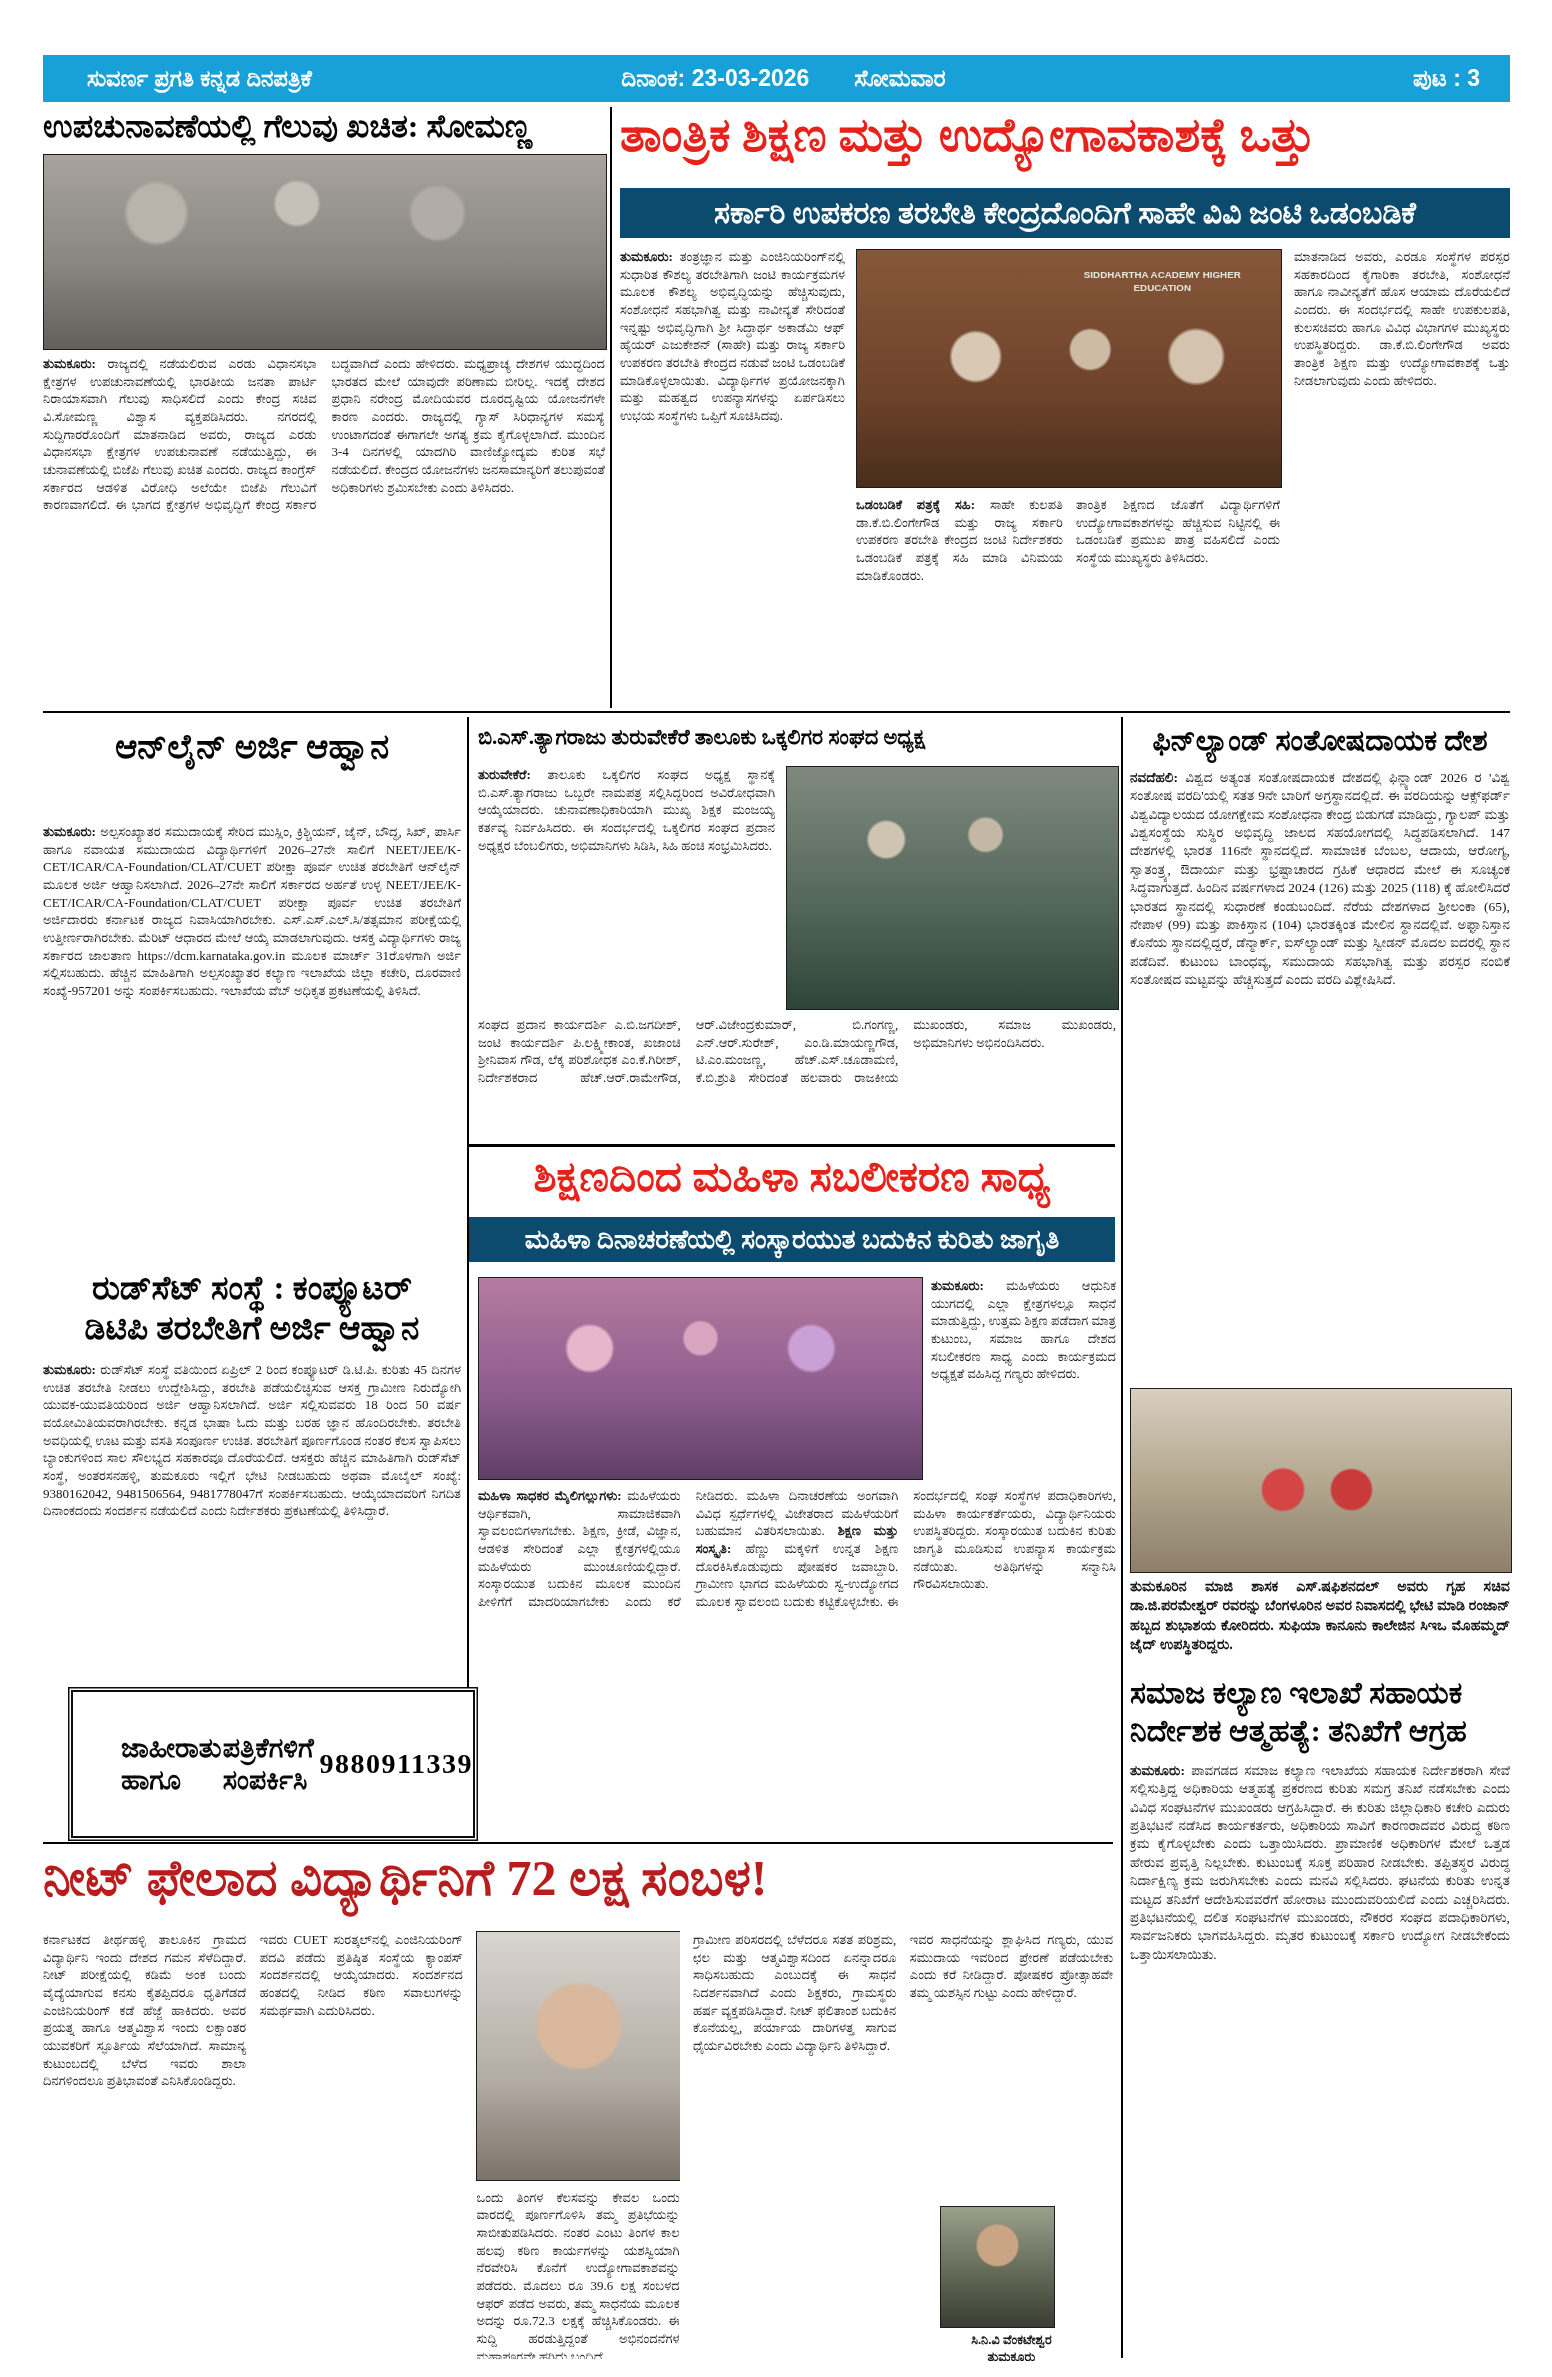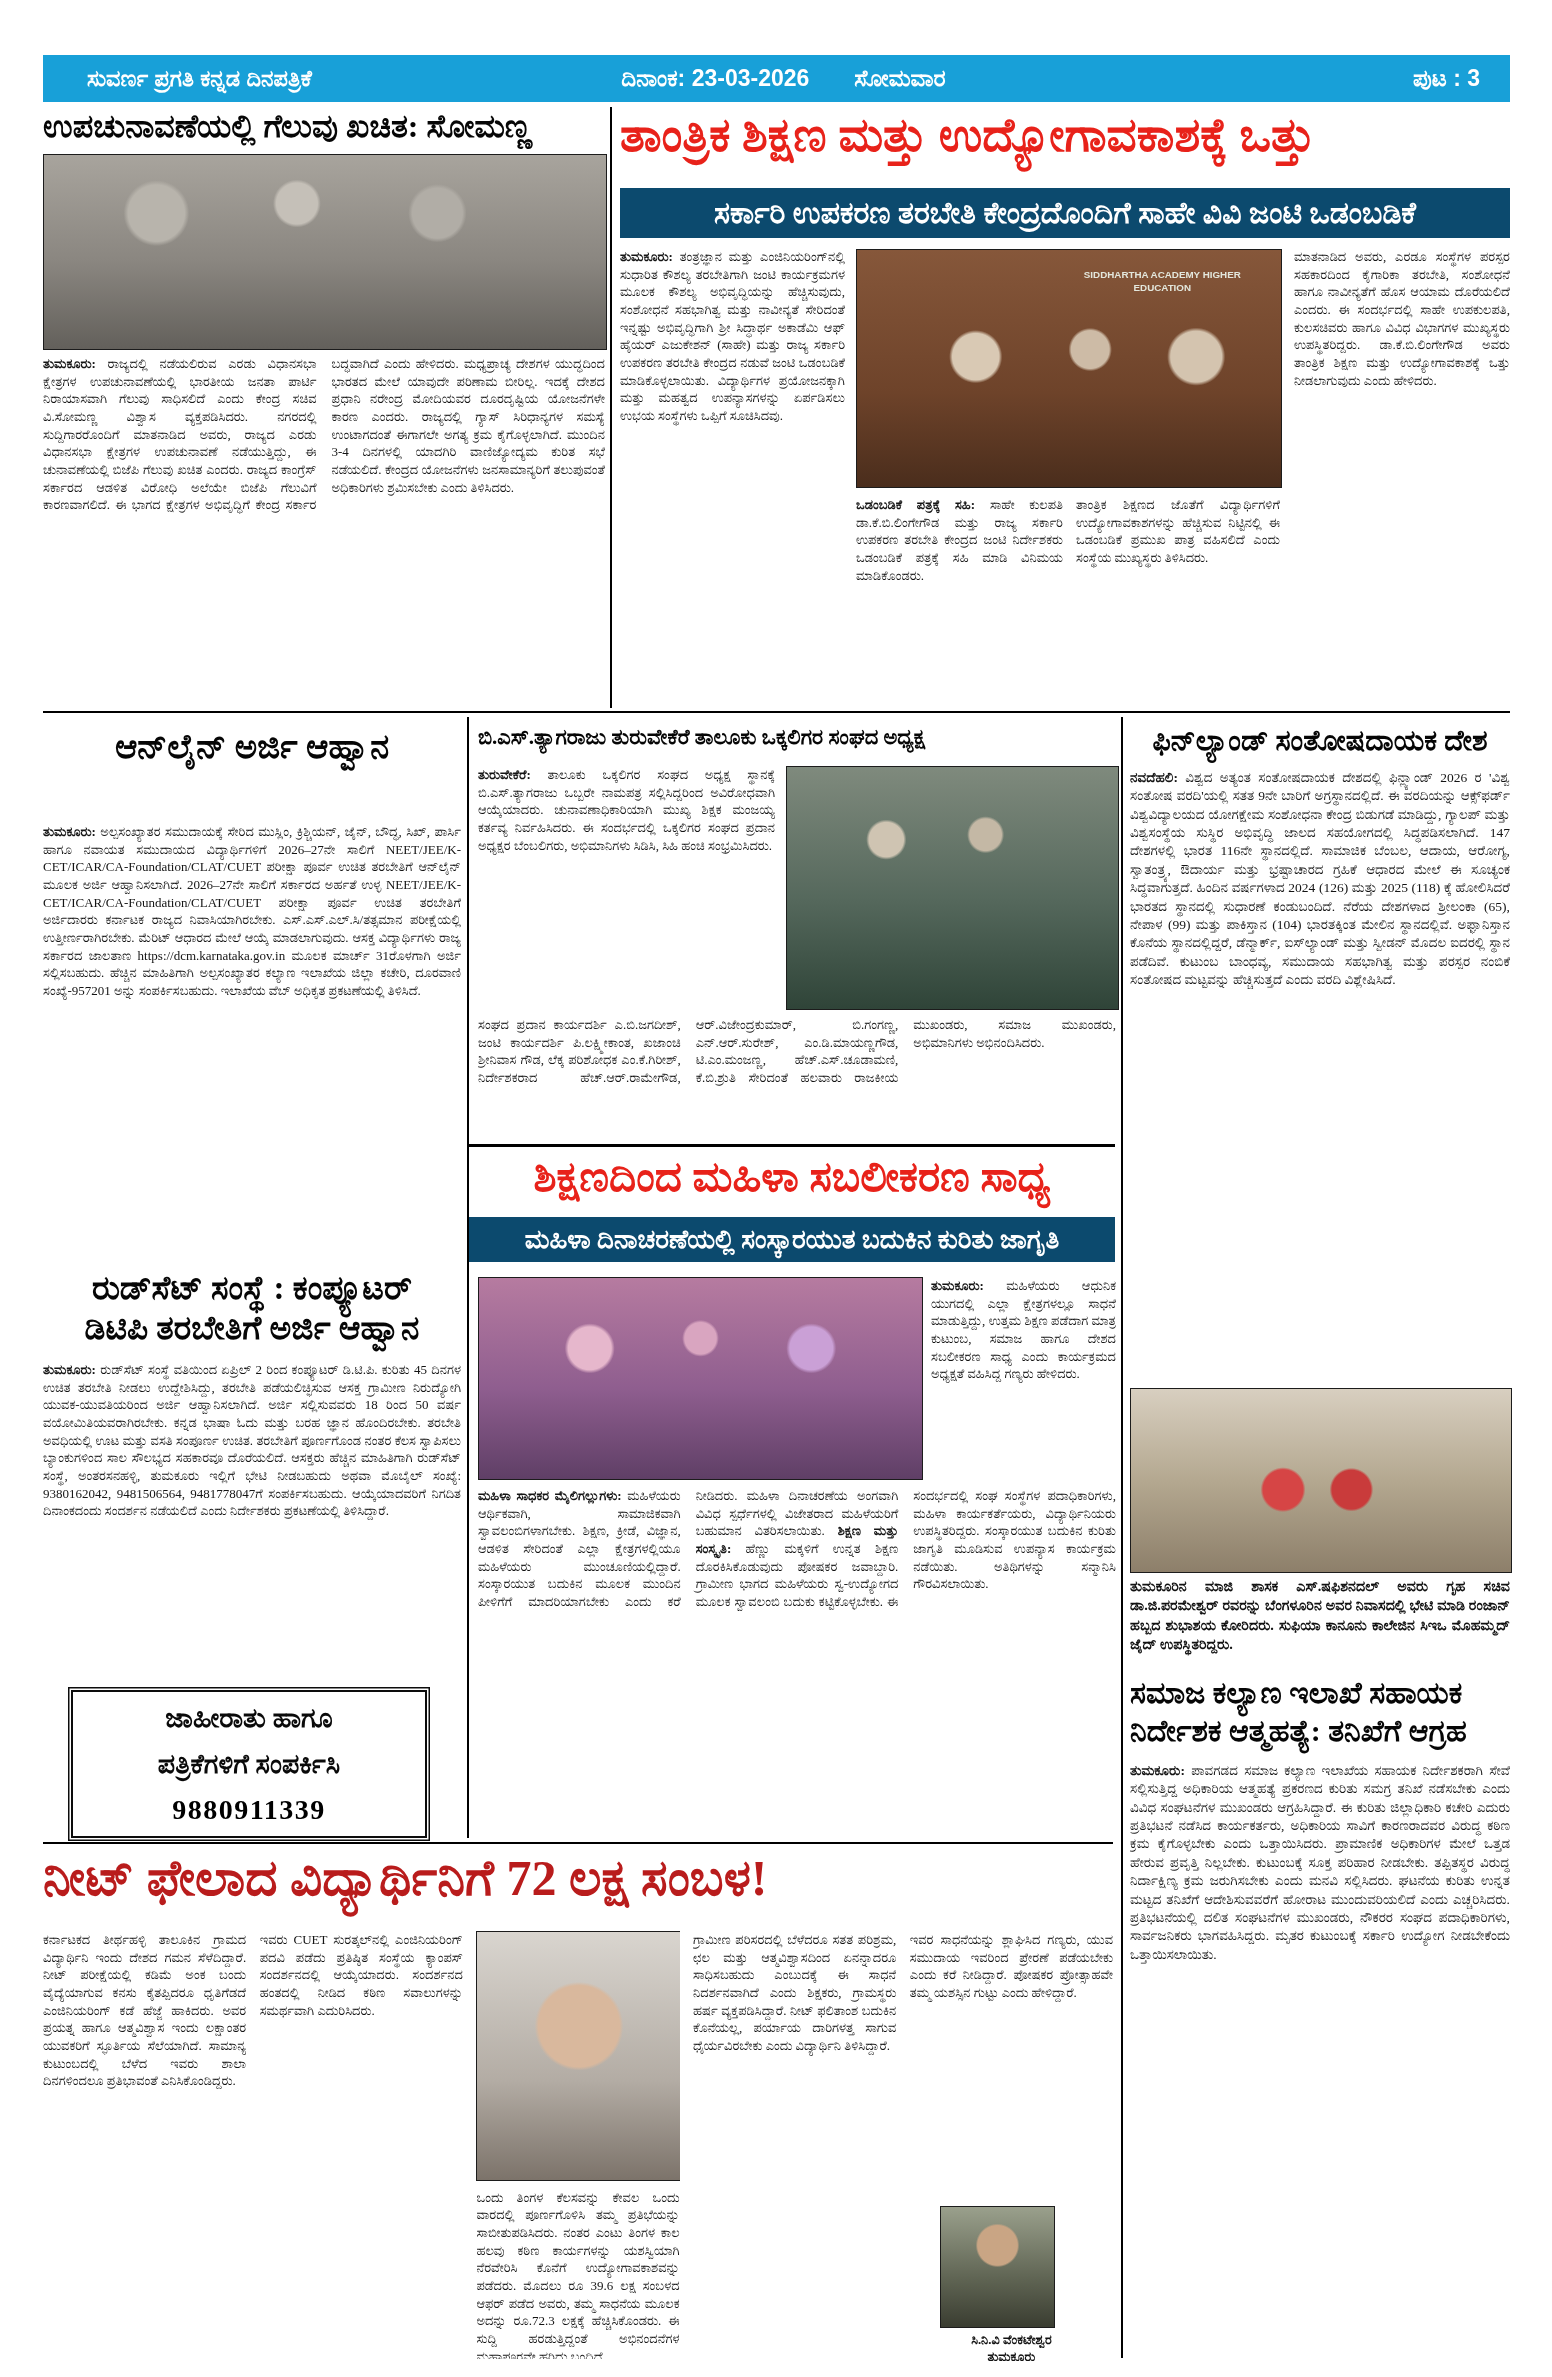--- a/index.html
+++ b/index.html
@@ -72,22 +72,23 @@
       linear-gradient(180deg,#9aa08c 0%, #5f6453 60%, #3a3d31 100%);}
   .photo .sign{
     position:absolute;right:8%;top:8%;color:#eef7ee;font-family:"Liberation Sans", sans-serif;
     font-size:9.8px;font-weight:bold;text-align:center;width:40%;line-height:1.3;opacity:.9;
   }
   .caption{font-weight:bold;font-size:14.3px;line-height:1.35;text-align:justify;overflow:hidden;}
   
   .adbox{
     position:absolute;left:71px;top:1690px;width:352px;height:144px;
     border:2.3px solid #0c0c0c;box-shadow:0 0 0 1.5px #fff, 0 0 0 3px #0c0c0c;
-    display:flex;flex-direction:column;align-items:center;justify-content:center;gap:14px;
+    display:flex;flex-direction:row;align-items:center;justify-content:center;gap:1px;
     background:#fff;
+    padding-left:48px;
   }
   .adbox .adline{font-size:27px;font-weight:bold;color:#0a0a0a;line-height:1.2;}
   .adbox .adphone{font-size:28px;font-weight:bold;letter-spacing:1.5px;color:#000;}
   .center{text-align:center;}
 </style>
 </head>
 <body>
 
 <div id="page">
 

